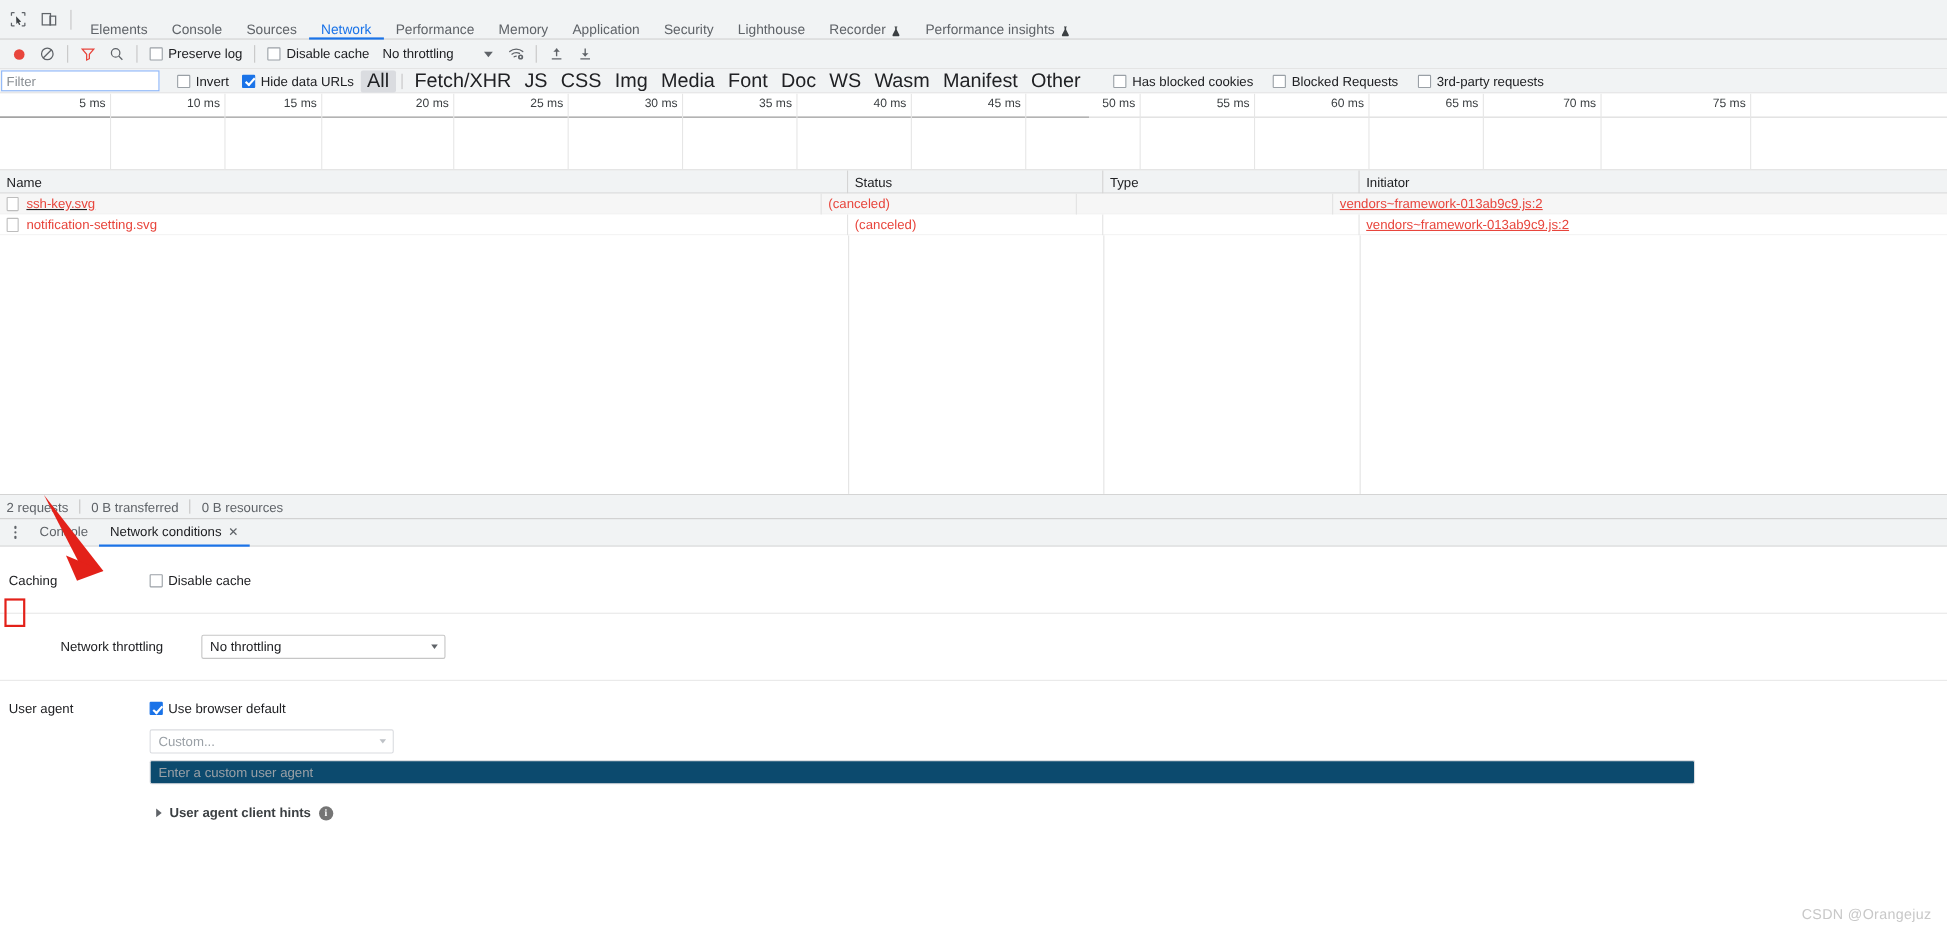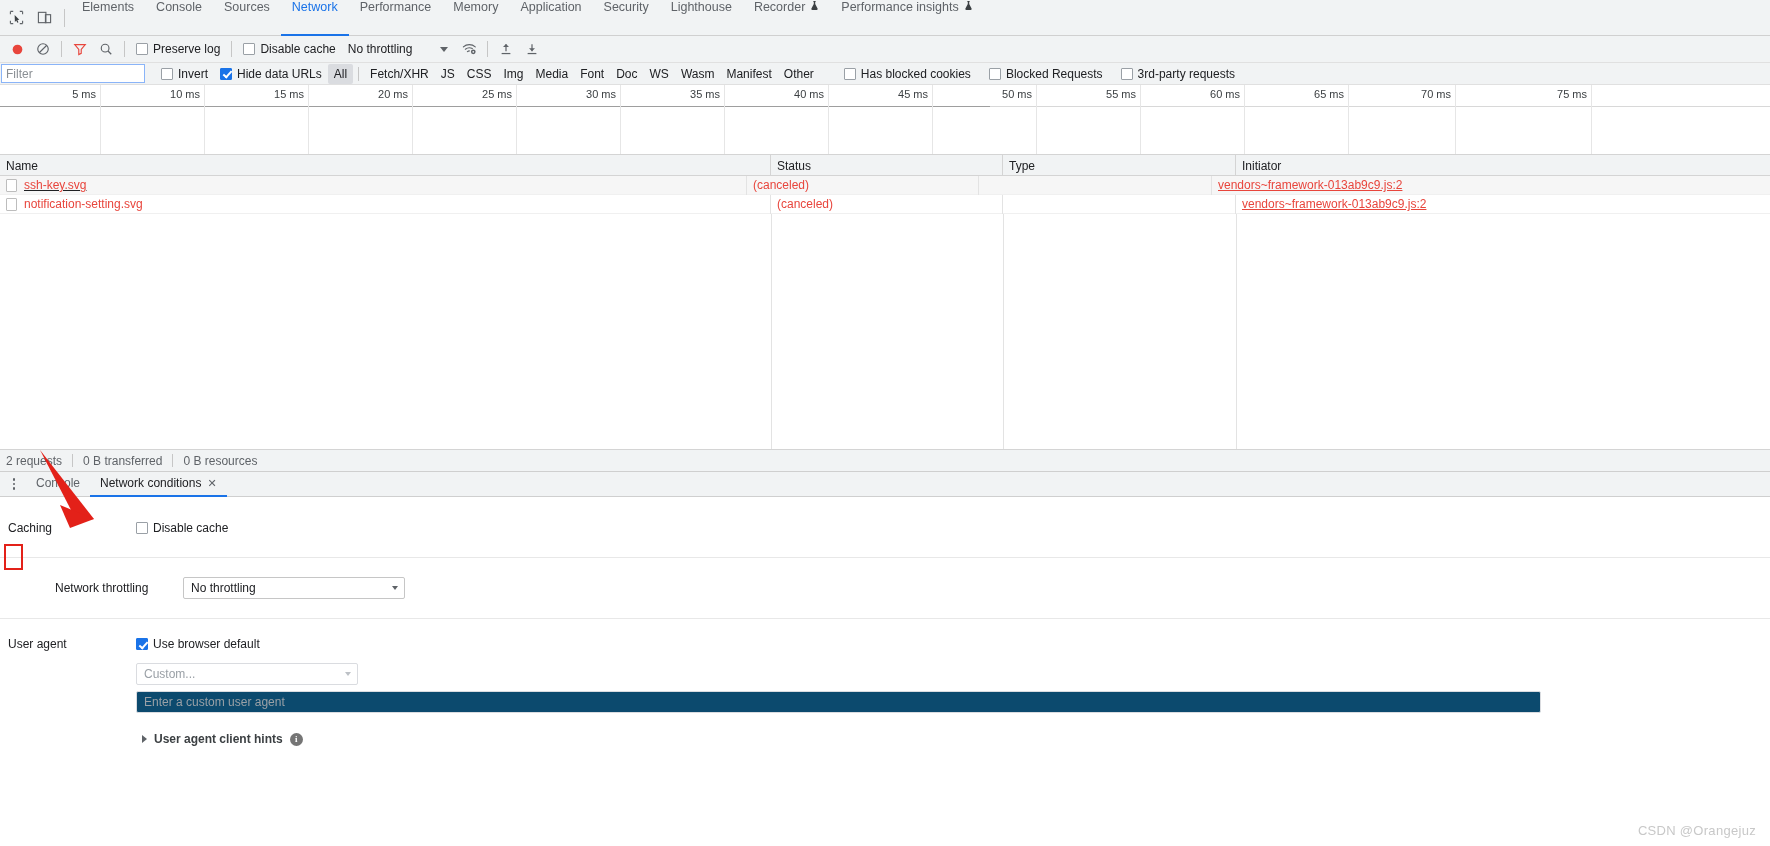--- a/index.html
+++ b/index.html
@@ -27,21 +27,21 @@
   .tb-icon {
     width: 28px; height: 28px;
     display: flex; align-items: center; justify-content: center;
     color: #5f6368;
   }
   .tb-sep {
     width: 1px; height: 18px; background: #c6c6c6; margin: 0 6px;
   }
   .tab {
     height: 36px; padding: 0 11px;
-    display: flex; align-items: flex-start;
+    display: flex; align-items: flex-end;
     font-size: 12.5px; color: #5f6368;
     white-space: nowrap;
     border-bottom: 2px solid transparent;
     cursor: default;
   }
   .tab.active {
     color: #1a73e8;
     border-bottom-color: #1a73e8;
   }
   .tab .beaker { margin-left: 5px; display:inline-flex; }
@@ -88,21 +88,21 @@
     padding-left: 0px;
   }
   .filter-input {
     width: 144px; height: 19px; margin-left:1px;
     border: 1px solid #8ab4f8; background:#fff;
     font-size: 12px; color:#202124; padding: 0 4px;
     outline: none; font-family:"Liberation Sans", sans-serif;
   }
   .filter-input::placeholder { color:#8a8f94; }
   .fb-item {
-    font-size:12px; color:#202124; padding: 0 6px; white-space:nowrap;
+    font-size:18px; color:#202124; padding: 0 6px; white-space:nowrap;
     display:flex; align-items:center; height:20px; cursor:default;text-align:center;
   }
   .fb-item.sel { background:#dadce0; border-radius:2px; padding: 0 6px; }
   .fb-sep { width:1px;height:14px;background:#c6c6c6;margin:0 5px; }
 
   
   .overview {
     position: relative;
     height: 70px;
     background: #ffffff;
@@ -396,21 +396,21 @@
     <div class="tick-line-top" style="left:0;width:1770px;"></div>
     <div class="band" style="width:100px;"></div>
     <div class="band" style="width:990px;left:0;"></div>
 
     <div class="tick" style="left:0px;width:101px;">
         <span class="tlabel">5 ms</span>
       </div>
     <div class="tick" style="left:101px;width:104px;">
         <span class="tlabel">10 ms</span>
       </div>
-    <div class="tick" style="left:205px;width:104px;">
+    <div class="tick" style="left:189px;width:104px;">
         <span class="tlabel">15 ms</span>
       </div>
     <div class="tick" style="left:309px;width:104px;">
         <span class="tlabel">20 ms</span>
       </div>
     <div class="tick" style="left:413px;width:104px;">
         <span class="tlabel">25 ms</span>
       </div>
     <div class="tick" style="left:517px;width:104px;">
         <span class="tlabel">30 ms</span>

